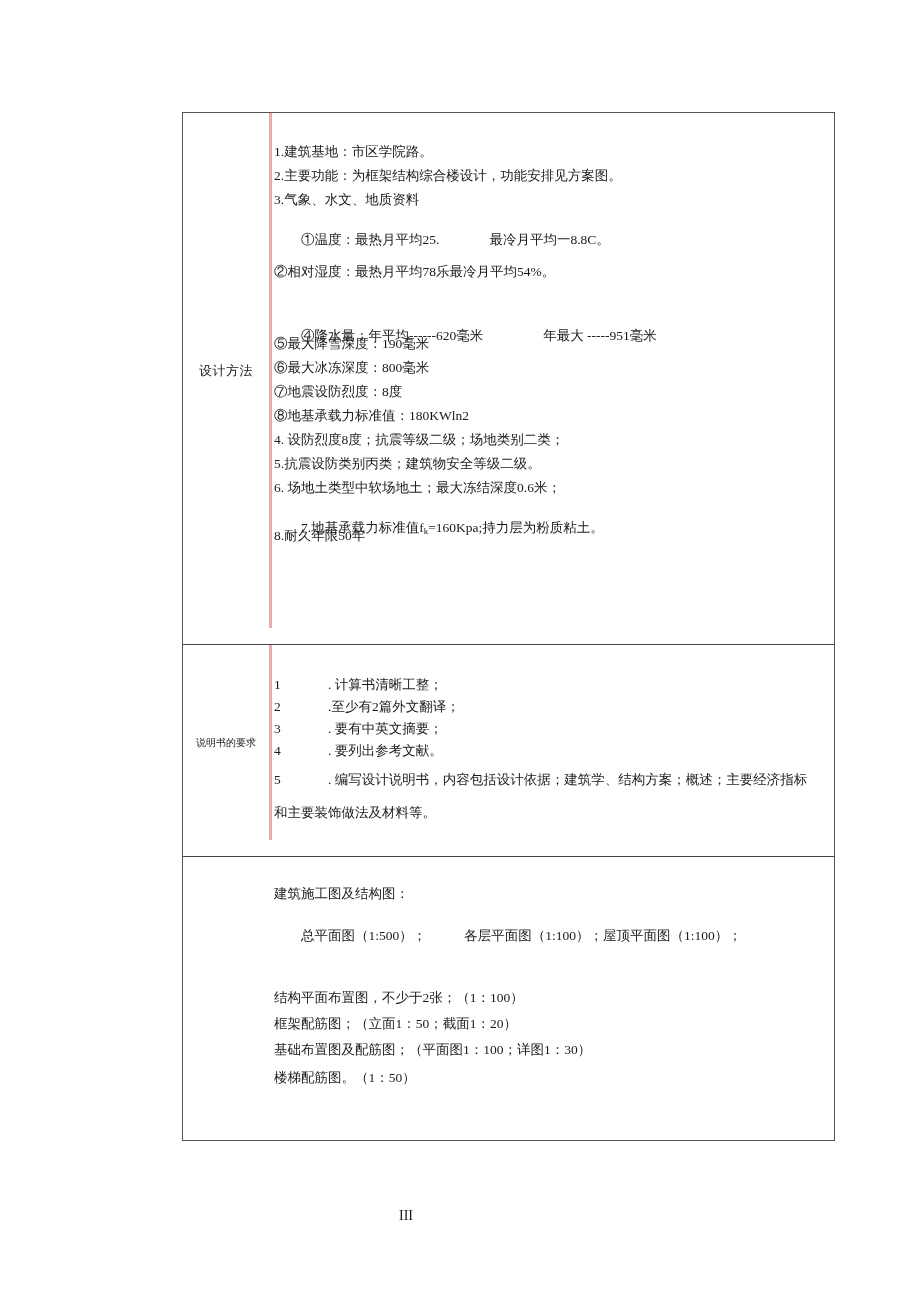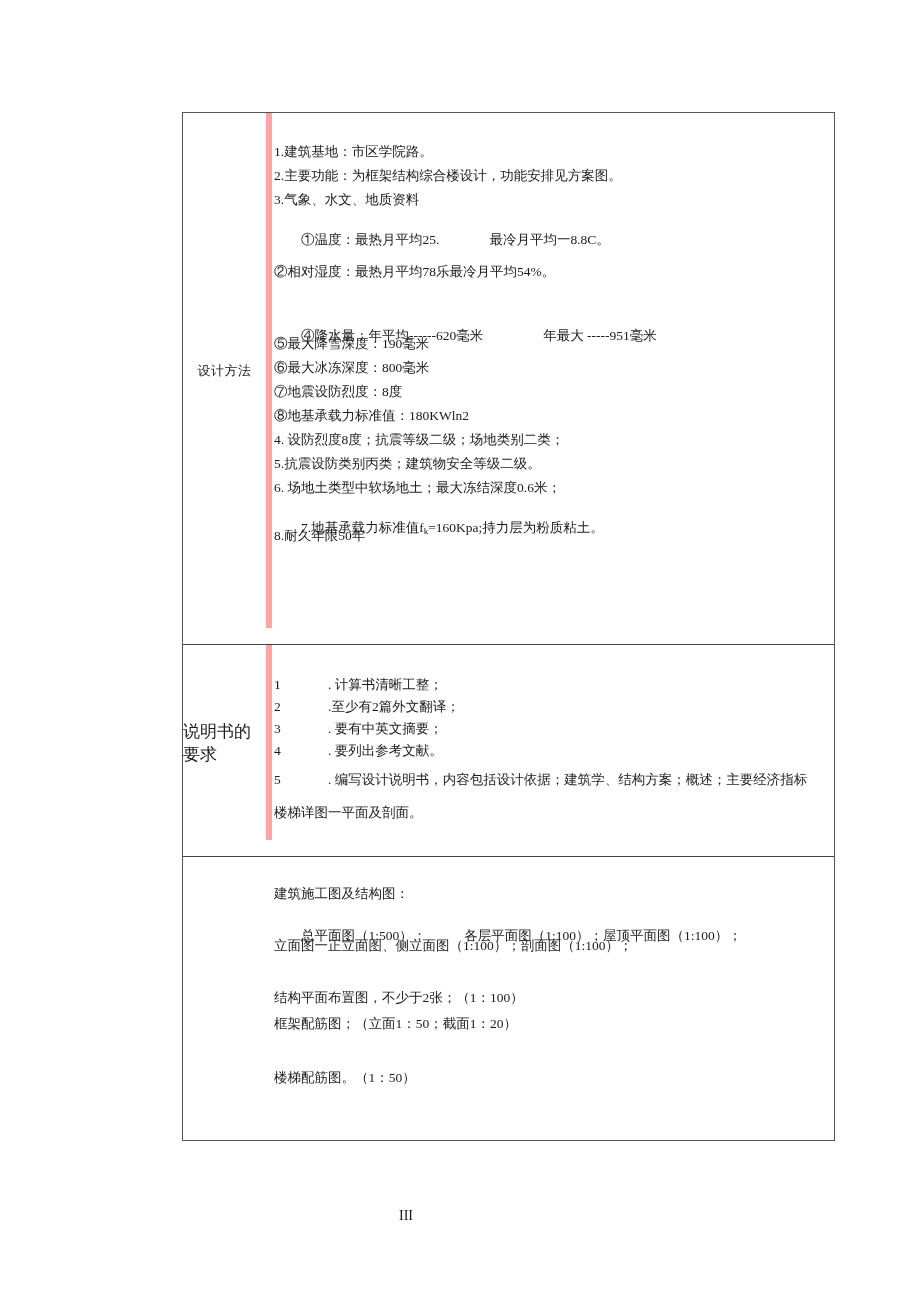--- a/index.html
+++ b/index.html
@@ -2,21 +2,21 @@
 <html><head>
 <meta charset="utf-8">
 <style>
   html, body { margin: 0; padding: 0; background: #ffffff; }
   body { width: 920px; height: 1301px; position: relative; overflow: hidden;
          font-family: "Liberation Serif", "DejaVu Serif", serif; color: #1a1a1a; }
   .tbl { position: absolute; left: 182px; top: 112px; width: 653px; height: 1029px;
          border: 1px solid #555; box-sizing: border-box; }
   .row { position: absolute; left: 0; right: 0; border-bottom: 1px solid #444; box-sizing: border-box; }
   .row.last { border-bottom: none; }
-  .lbl { position: absolute; left: 0; top: 0; bottom: 16px; width: 89px; border-right: 6px solid #fca5a5;
+  .lbl { position: absolute; left: 0; top: 0; bottom: 16px; width: 89px; border-right: 3px solid #fca5a5;
          box-sizing: border-box; display: flex; align-items: center; justify-content: center;
          font-size: 13px; letter-spacing: 0.5px; }
   .cnt { position: absolute; left: 90px; right: 0; top: 0; bottom: 0; padding-left: 1px; }
   .line { position: absolute; left: 1px; font-size: 13.5px; white-space: pre; line-height: 16px; }
   .num { display: inline-block; width: 54px; }
   .gap { display: inline-block; }
   sub { font-size: 9px; vertical-align: -2px; }
   .pageno { position: absolute; top: 1208px; left: 0; width: 812px; text-align: center; font-size: 14px; }
 </style>
 </head>
@@ -45,38 +45,38 @@
       <div class="line" style="top:343px">5.抗震设防类别丙类；建筑物安全等级二级。</div>
       <div class="line" style="top:367px">6. 场地土类型中软场地土；最大冻结深度0.6米；</div>
       <div class="line" style="top:391px">
         <span>7.地基承载力标准值f</span><sub>k</sub><span>=160Kpa;持力层为粉质粘土。</span>
       </div>
       <div class="line" style="top:415px">8.耐久年限50年</div>
     </div>
   </div>
 
   <div class="row" style="top:532px; height:212px;">
-    <div class="lbl" style="font-size:17px; letter-spacing:0;">说明书的要求</div>
+    <div class="lbl" style="font-size:10px; letter-spacing:0;">说明书的要求</div>
     <div class="cnt">
       <div class="line" style="top:32px"><span class="num">1</span><span>. 计算书清晰工整；</span></div>
       <div class="line" style="top:54px"><span class="num">2</span><span>.至少有2篇外文翻译；</span></div>
       <div class="line" style="top:76px"><span class="num">3</span><span>. 要有中英文摘要；</span></div>
       <div class="line" style="top:98px"><span class="num">4</span><span>. 要列出参考文献。</span></div>
       <div class="line" style="top:127px"><span class="num">5</span><span>. 编写设计说明书，内容包括设计依据；建筑学、结构方案；概述；主要经济指标</span></div>
-      <div class="line" style="top:160px">楼梯详图一平面及剖面。</div>
+      <div class="line" style="top:160px">和主要装饰做法及材料等。</div>
     </div>
   </div>
 
   <div class="row last" style="top:744px; height:284px;">
     <div class="cnt">
       <div class="line" style="top:29px">建筑施工图及结构图：</div>
       <div class="line" style="top:55px">
         <span>总平面图（1:500）；</span><span class="gap" style="width:38px"></span><span>各层平面图（1:100）；屋顶平面图（1:100）；</span>
       </div>
-      <div class="line" style="top:81px">立面图一正立面图、侧立面图（1:100）；剖面图（1:100）；</div>
       <div class="line" style="top:133px">结构平面布置图，不少于2张；（1：100）</div>
       <div class="line" style="top:159px">框架配筋图；（立面1：50；截面1：20）</div>
+      <div class="line" style="top:185px">基础布置图及配筋图；（平面图1：100；详图1：30）</div>
       <div class="line" style="top:213px">楼梯配筋图。（1：50）</div>
     </div>
   </div>
 </div>
 
 <div class="pageno">III</div>
 
 </body></html>

